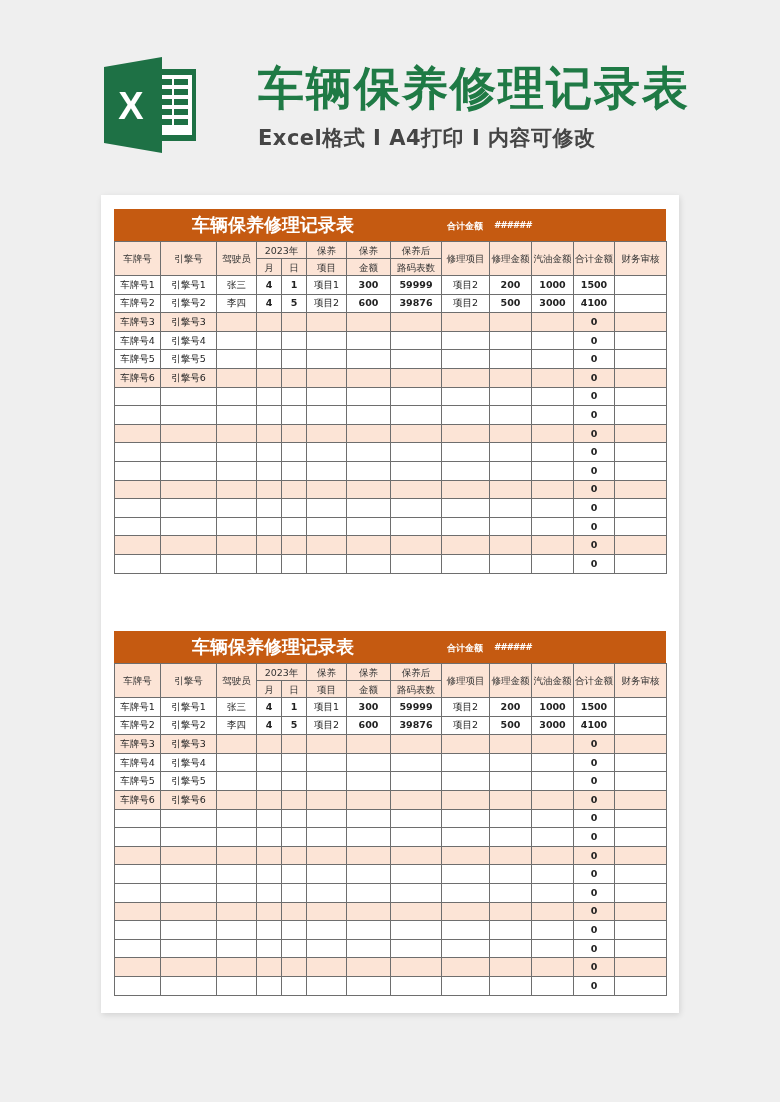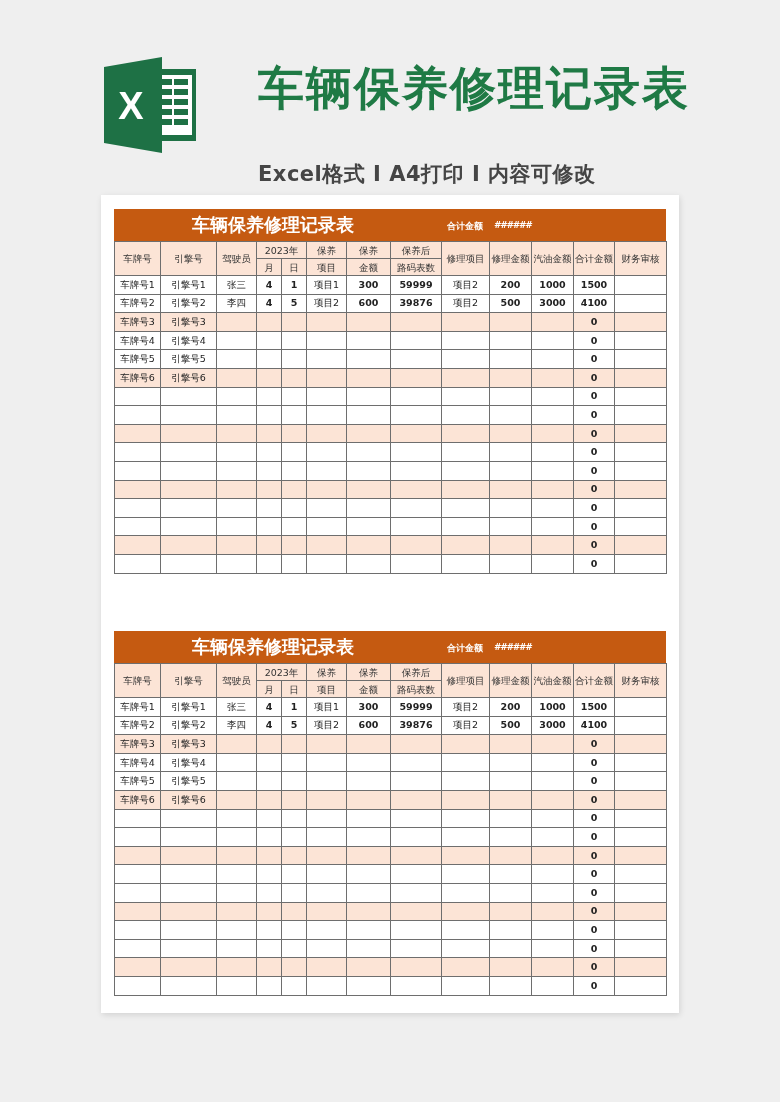--- a/index.html
+++ b/index.html
@@ -13,21 +13,21 @@
   .banner { position: absolute; left: 0; top: 0; width: 780px; height: 190px; }
   .logo { position: absolute; left: 100px; top: 55px; width: 100px; height: 100px; }
   .main-title {
     position: absolute; left: 258px; top: 58px;
     font-size: 46px; font-weight: bold; color: #1f7a45;
     letter-spacing: 2px; white-space: nowrap;
   }
   .subtitle {
     position: absolute; left: 258px; top: 124px;
     font-size: 21px; font-weight: bold; color: #454545;
-    white-space: nowrap; letter-spacing: 0.5px; margin-top: 36px;
+    white-space: nowrap; letter-spacing: 0.5px;
   }
   .paper {
     position: absolute; left: 101px; top: 195px;
     width: 578px; height: 818px;
     background: #ffffff;
     box-shadow: 1px 2px 6px rgba(0,0,0,0.12);
   }
   .sheet { position: absolute; left: 13px; width: 552px; }
   .sheet-a { top: 14px; }
   .sheet-b { top: 436px; }

